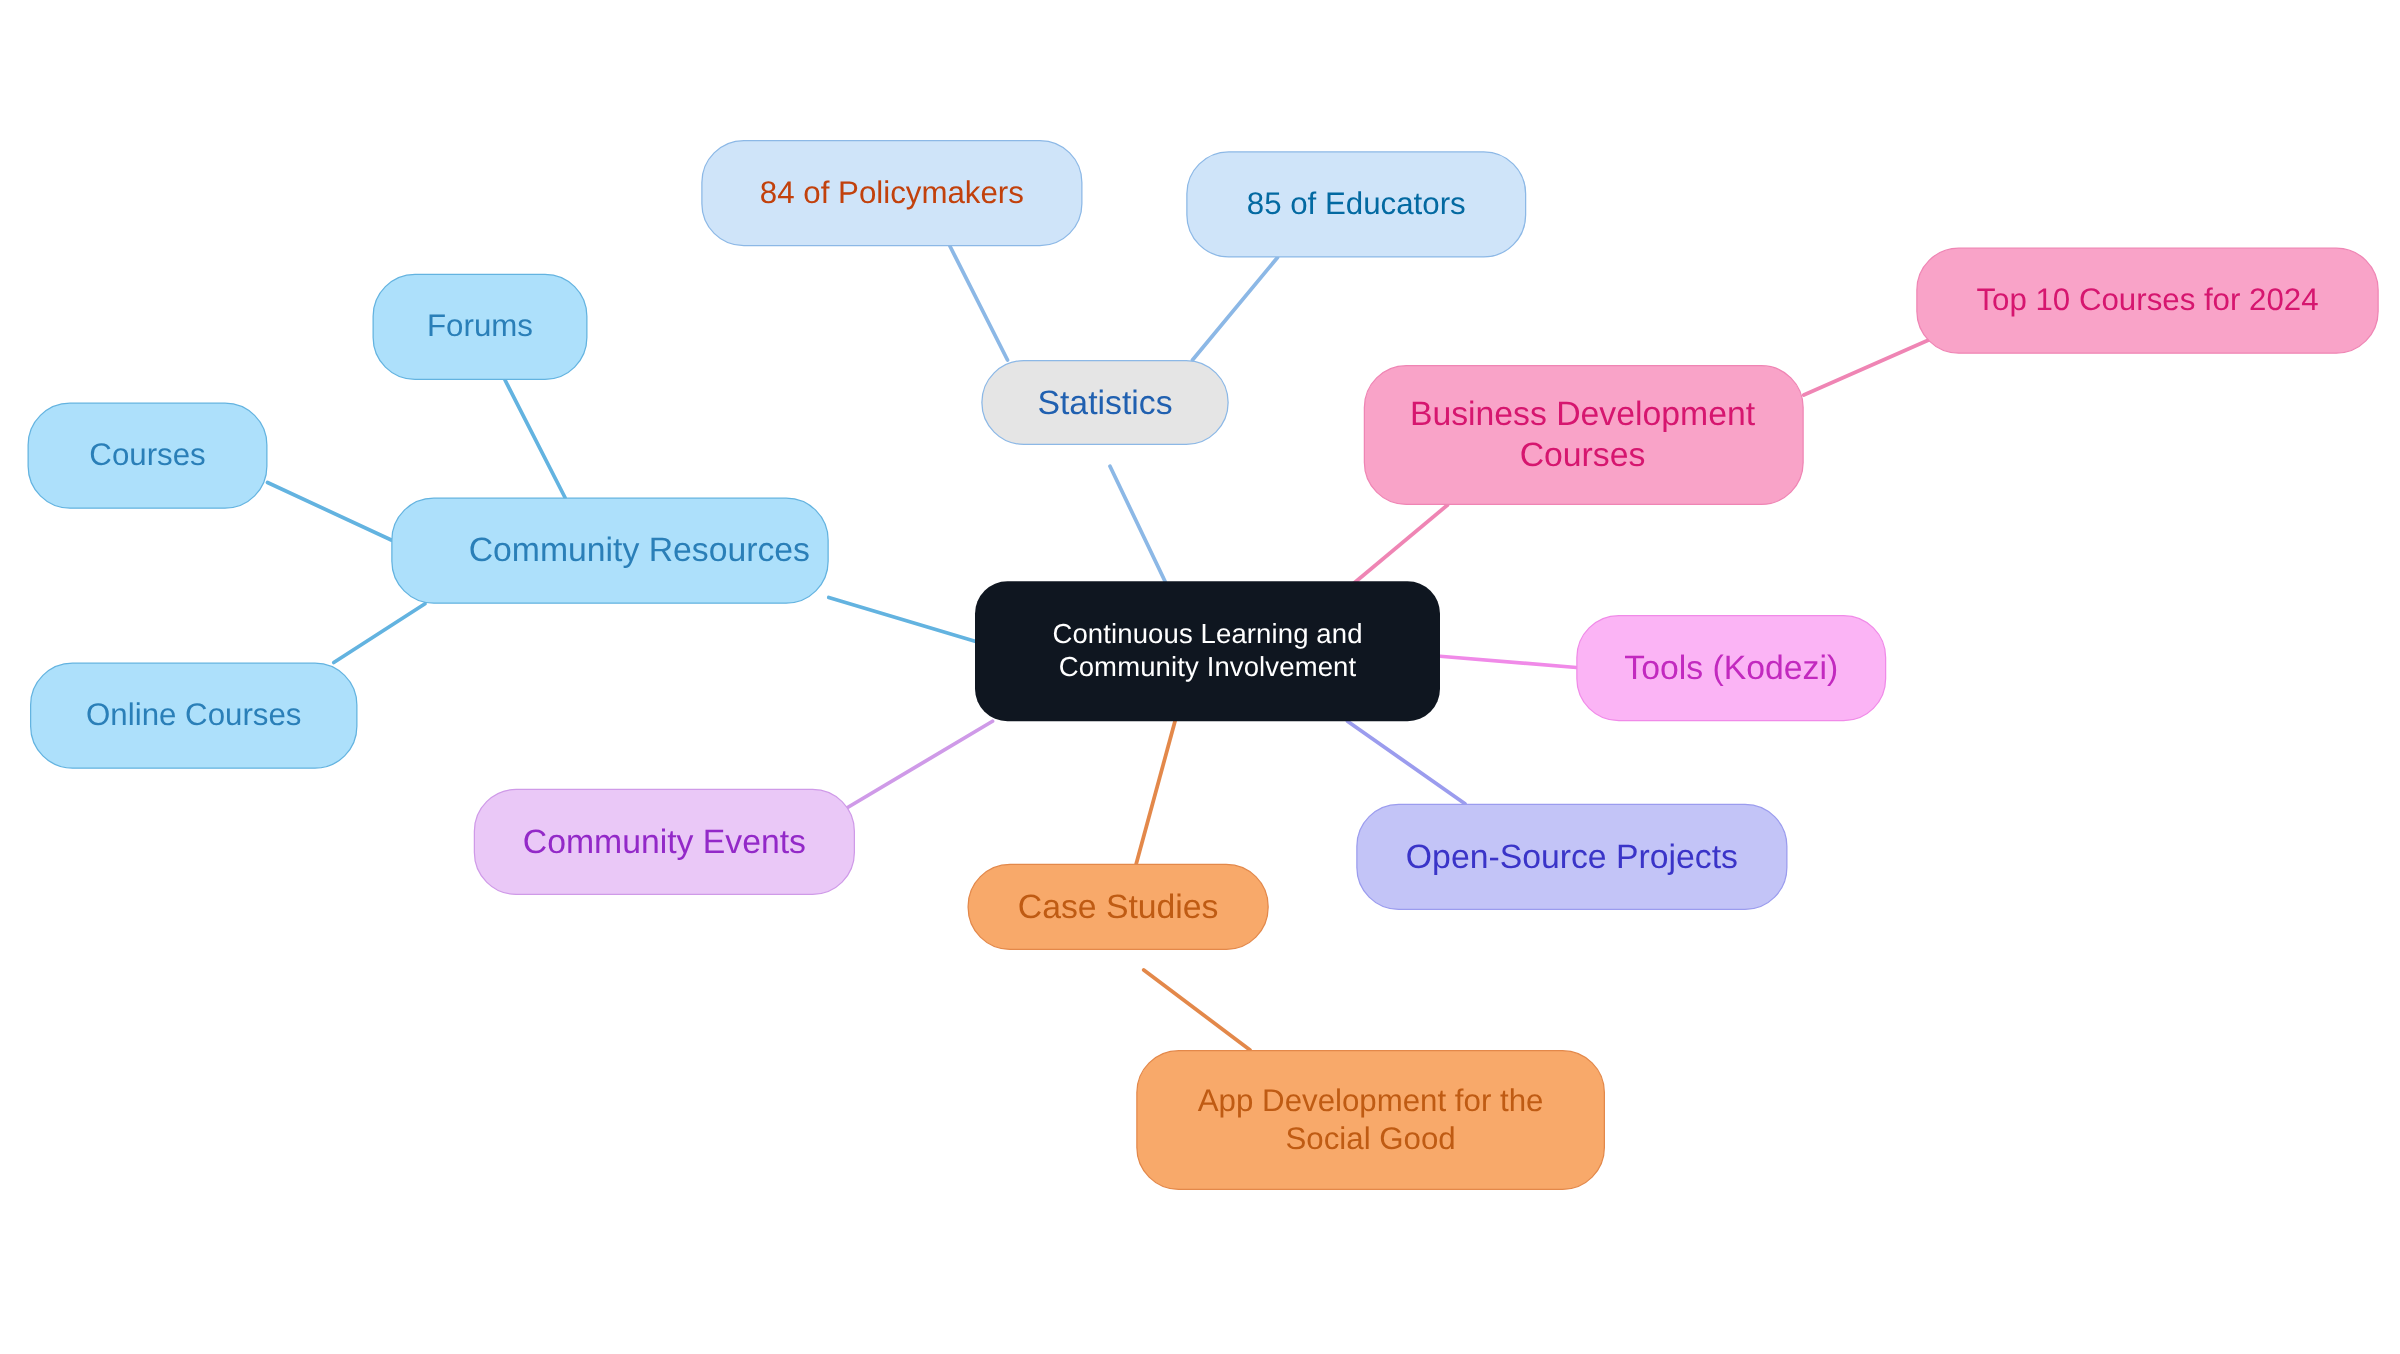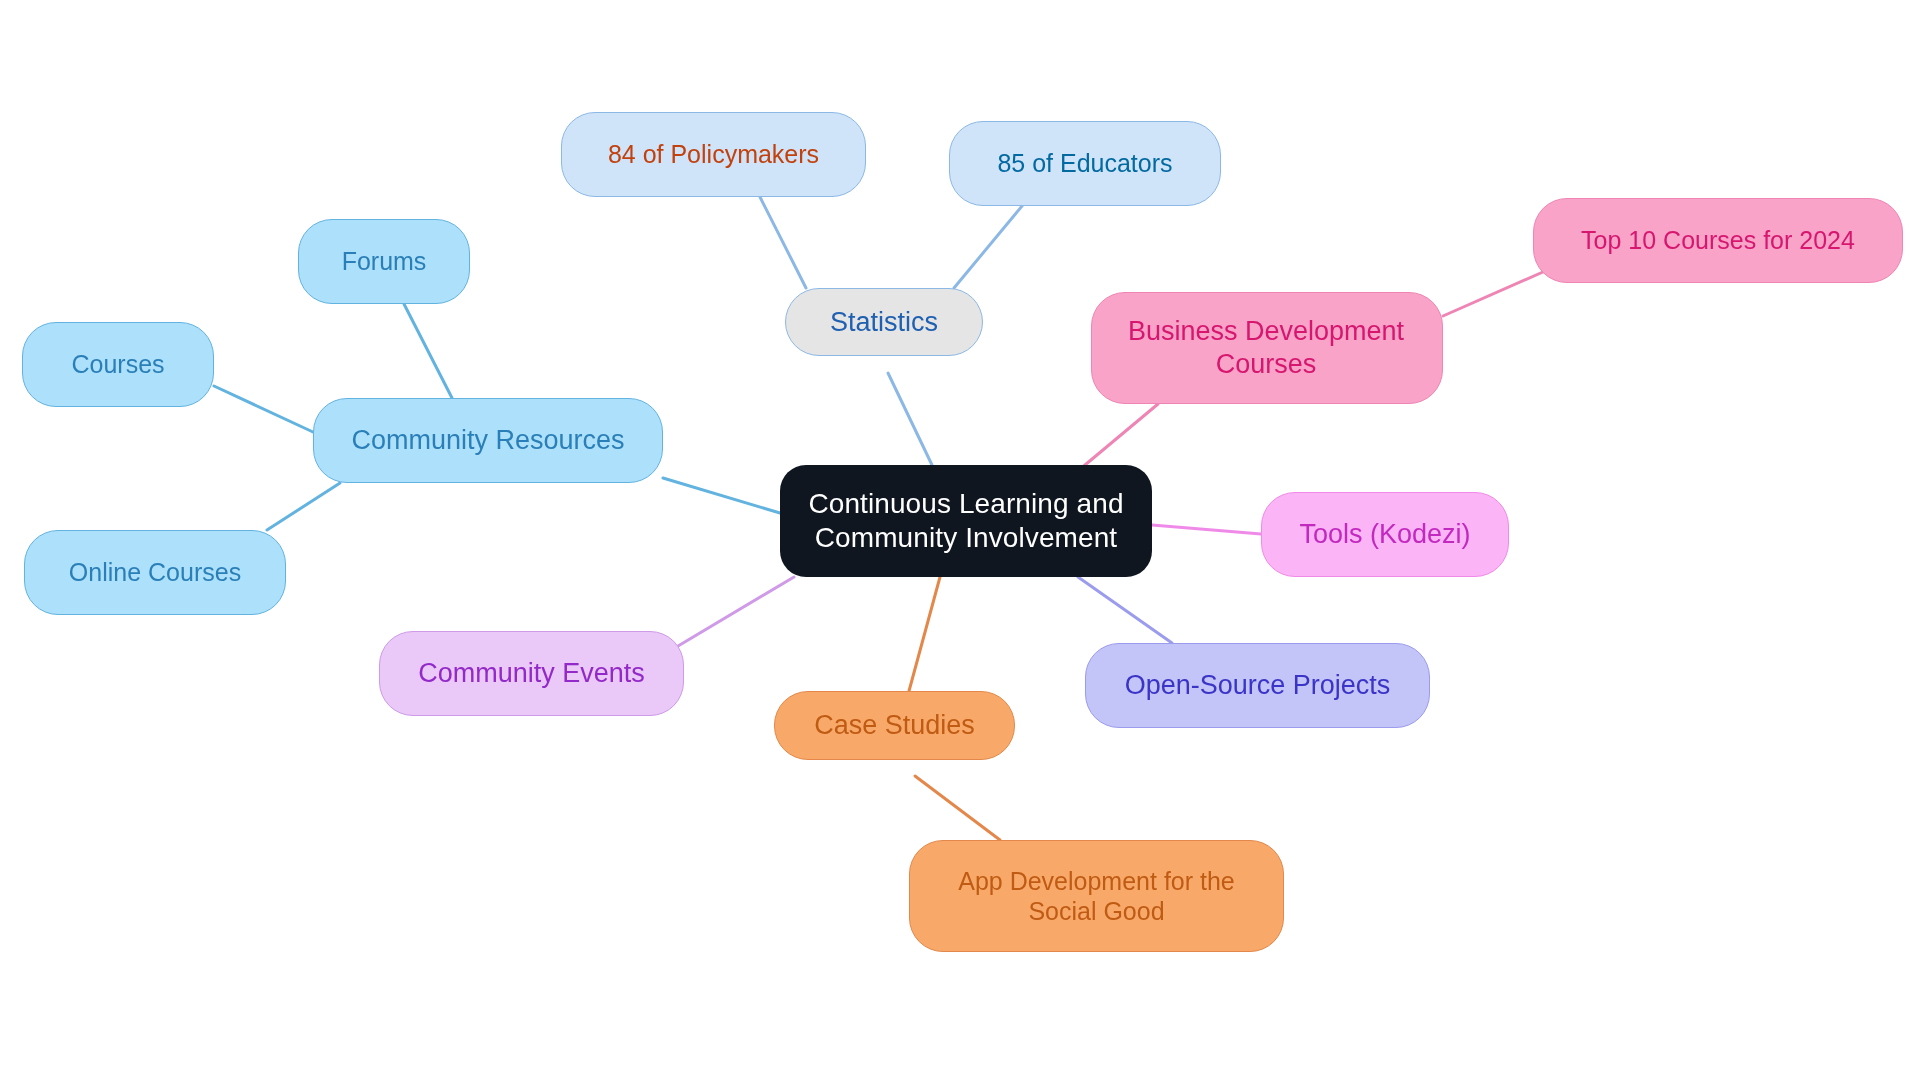--- a/index.html
+++ b/index.html
@@ -39,21 +39,21 @@
     border-width: 1.5px;
     line-height: 1.22;
     white-space: pre-line;
     padding: 4px 14px;
   }
   .node.root {
     border-radius: 26px;
     border-width: 0;
     color: #ffffff;
     background: #0f1620;
-    font-size: 28px;
+    font-size: 22px;
     letter-spacing: 0.1px;
   }
   .node.lvl1 { font-size: 27px; }
   .node.lvl2 { font-size: 25px; }
 </style>
 </head>
 <body>
 
 <div id="canvas">
   <svg id="edge-layer" viewBox="0 0 1920 1083" width="1920" height="1083" xmlns="http://www.w3.org/2000/svg">
@@ -68,21 +68,21 @@
       <line x1="1443" y1="316" x2="1552" y2="268" stroke="#ef85b4" stroke-width="3" stroke-linecap="round"></line>
       <line x1="1152" y1="525" x2="1261" y2="534" stroke="#f08ae8" stroke-width="3" stroke-linecap="round"></line>
       <line x1="1078" y1="577" x2="1172" y2="643" stroke="#9b9cee" stroke-width="3" stroke-linecap="round"></line>
       <line x1="940" y1="577" x2="909" y2="691" stroke="#e3884a" stroke-width="3" stroke-linecap="round"></line>
       <line x1="915" y1="776" x2="1000" y2="840" stroke="#e3884a" stroke-width="3" stroke-linecap="round"></line>
       <line x1="794" y1="577" x2="668" y2="652" stroke="#cf9ae8" stroke-width="3" stroke-linecap="round"></line>
     </svg>
   <div id="node-layer">
       <div class="node root" style="left: 780px; top: 465px; width: 372px; height: 112px; background: rgb(15, 22, 32); color: rgb(255, 255, 255); border-color: rgb(15, 22, 32);"><span>Continuous Learning and
 Community Involvement</span></div>
-      <div class="node lvl1" style="left: 313px; top: 398px; width: 350px; height: 85px; background: rgb(173, 224, 251); color: rgb(42, 127, 184); border-color: rgb(99, 179, 224);"><span>Community Resources</span></div>
+      <div class="node lvl1" style="left: 313px; top: 398px; width: 350px; height: 85px; background: rgb(173, 224, 251); color: rgb(42, 127, 184); border-color: rgb(99, 179, 224); justify-content: flex-end;"><span>Community Resources</span></div>
       <div class="node lvl2" style="left: 22px; top: 322px; width: 192px; height: 85px; background: rgb(173, 224, 251); color: rgb(42, 127, 184); border-color: rgb(99, 179, 224);"><span>Courses</span></div>
       <div class="node lvl2" style="left: 298px; top: 219px; width: 172px; height: 85px; background: rgb(173, 224, 251); color: rgb(42, 127, 184); border-color: rgb(99, 179, 224);"><span>Forums</span></div>
       <div class="node lvl2" style="left: 24px; top: 530px; width: 262px; height: 85px; background: rgb(173, 224, 251); color: rgb(42, 127, 184); border-color: rgb(99, 179, 224);"><span>Online Courses</span></div>
       <div class="node lvl1" style="left: 785px; top: 288px; width: 198px; height: 68px; background: #e5e5e5; color: rgb(32, 96, 176); border-color: rgb(140, 184, 230);"><span>Statistics</span></div>
       <div class="node lvl2" style="left: 561px; top: 112px; width: 305px; height: 85px; background: rgb(207, 228, 249); color: #c2410c; border-color: rgb(140, 184, 230);"><span>84 of Policymakers</span></div>
       <div class="node lvl2" style="left: 949px; top: 121px; width: 272px; height: 85px; background: rgb(207, 228, 249); color: #0369a1; border-color: rgb(140, 184, 230);"><span>85 of Educators</span></div>
       <div class="node lvl1" style="left: 1091px; top: 292px; width: 352px; height: 112px; background: rgb(249, 163, 200); color: rgb(214, 22, 111); border-color: rgb(239, 133, 180); padding-left: 12px;"><span>Business Development
 Courses</span></div>
       <div class="node lvl2" style="left: 1533px; top: 198px; width: 370px; height: 85px; background: rgb(249, 163, 200); color: rgb(214, 22, 111); border-color: rgb(239, 133, 180);"><span>Top 10 Courses for 2024</span></div>
       <div class="node lvl1" style="left: 1261px; top: 492px; width: 248px; height: 85px; background: rgb(251, 180, 245); color: rgb(194, 41, 191); border-color: rgb(240, 138, 232);"><span>Tools (Kodezi)</span></div>

